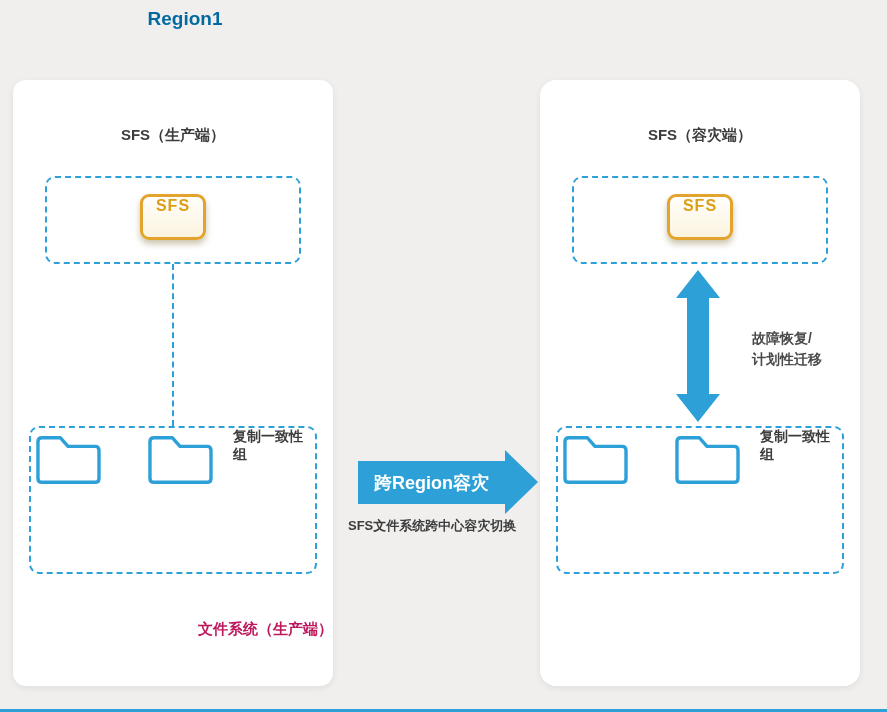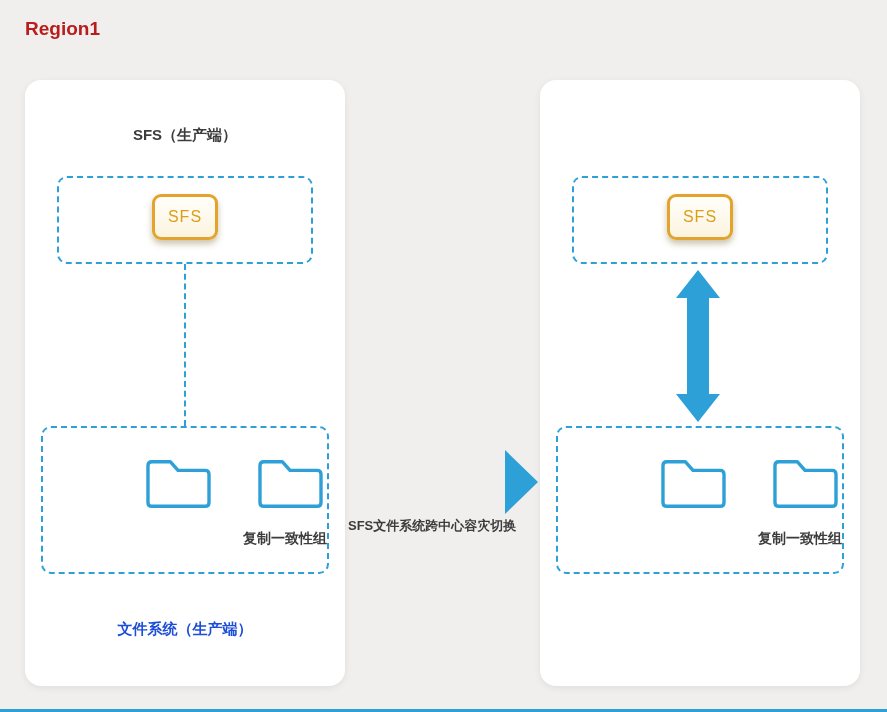--- a/index.html
+++ b/index.html
@@ -7,71 +7,71 @@
   body { font-family: "Liberation Sans", "DejaVu Sans", sans-serif; }
 
   .canvas {
     position: relative;
     width: 887px; height: 712px;
     background: #f1efee;
     overflow: hidden;
   }
 
   .region-title {
-    position: absolute; top: 18px; width: 320px;
-    text-align: left; font-size: 19px; font-weight: bold; color: #b91c1c;
+    position: absolute; top: 8px; width: 320px;
+    text-align: center; font-size: 19px; font-weight: bold; color: #0369a1;
   }
   .region-title.r1 { left: 25px; }
   .region-title.r2 { left: 540px; }
 
   .card {
     position: absolute; top: 80px; width: 320px; height: 606px;
     background: #ffffff; border-radius: 16px;
     box-shadow: 0 2px 7px rgba(0,0,0,0.07);
   }
-  .card.r1 { left: 25px; }
+  .card.r1 { left: 13px; border-radius: 13px; }
   .card.r2 { left: 540px; }
 
   .card-top-label {
     position: absolute; top: 46px; left: 0; right: 0;
     text-align: center; font-size: 15px; font-weight: bold; color: #3c3c3c;
   }
 
   .dashed-box-top {
     position: absolute; left: 32px; top: 96px; width: 256px; height: 88px;
     border: 2px dashed #2da0d8; border-radius: 10px;
   }
 
   .sfs-icon {
     position: absolute; top: 114px; left: 50%; transform: translateX(-50%);
     width: 66px; height: 46px;
     border: 3px solid #e2a42d; border-radius: 9px;
     background: linear-gradient(180deg, #fffefa, #fcf4e0);
     box-shadow: 0 4px 6px rgba(110,85,20,0.35);
-    display: flex; align-items: center; justify-content: center;
-    font-size: 16px; font-weight: normal; color: #dd9e17; letter-spacing: 1px;
+    display: flex; align-items: flex-start; justify-content: center;
+    font-size: 16px; font-weight: bold; color: #dd9e17; letter-spacing: 1px;
   }
 
   .dashed-link {
     position: absolute; left: 159px; top: 184px; height: 162px; width: 0;
     border-left: 2px dashed #2da0d8;
   }
 
   .dashed-box-bottom {
     position: absolute; left: 16px; top: 346px; width: 288px; height: 148px;
     border: 2px dashed #2da0d8; border-radius: 10px;
-    display: flex; flex-direction: column; align-items: flex-end; justify-content: center;
+    display: flex; flex-direction: row; align-items: flex-start; justify-content: center;
     gap: 16px;
   }
   .folders-row { display: flex; gap: 38px; }
   .group-label { font-size: 14px; font-weight: bold; color: #3c3c3c; }
 
   .card-bottom-label {
     position: absolute; top: 540px; left: 0; right: 0;
-    text-align: center; font-size: 15px; font-weight: bold; color: #1d4ed8;
+    text-align: right; font-size: 15px; font-weight: bold; color: #be185d;
   }
 
   .failover-arrow {
     position: absolute; left: 136px; top: 190px; width: 44px; height: 152px;
   }
   .failover-label {
     position: absolute; left: 212px; top: 248px;
     font-size: 14px; font-weight: bold; color: #4a4a4a; line-height: 21px;
     white-space: nowrap;
   }
@@ -123,42 +123,50 @@
           <path d="M7 52 V14 Q7 10 11 10 H30 L38 19 H66 Q70 19 70 23 V52 Q70 56 66 56 H11 Q7 56 7 52 Z" fill="#ffffff" stroke="#2da0d8" stroke-width="3.5" stroke-linejoin="round"></path>
         </svg>
       </div>
       <div class="group-label">复制一致性组</div>
     </div>
 
     <div class="card-bottom-label">文件系统（生产端）</div>
   </div>
 
   <div class="card r2">
+    <div class="card-top-label">SFS（容灾端）</div>
 
     <div class="dashed-box-top"></div>
     <div class="sfs-icon">
       <span>SFS</span>
     </div>
 
     <svg class="failover-arrow" viewBox="0 0 44 152">
       <polygon points="22,0 44,28 33,28 33,124 44,124 22,152 0,124 11,124 11,28 0,28" fill="#2da0d8"></polygon>
     </svg>
+    <div class="failover-label">
+      <div>故障恢复/</div>
+      <div>计划性迁移</div>
+    </div>
 
     <div class="dashed-box-bottom">
       <div class="folders-row">
         <svg width="74" height="62" viewBox="0 0 76 64">
           <path d="M7 52 V14 Q7 10 11 10 H30 L38 19 H66 Q70 19 70 23 V52 Q70 56 66 56 H11 Q7 56 7 52 Z" fill="#ffffff" stroke="#2da0d8" stroke-width="3.5" stroke-linejoin="round"></path>
         </svg>
         <svg width="74" height="62" viewBox="0 0 76 64">
           <path d="M7 52 V14 Q7 10 11 10 H30 L38 19 H66 Q70 19 70 23 V52 Q70 56 66 56 H11 Q7 56 7 52 Z" fill="#ffffff" stroke="#2da0d8" stroke-width="3.5" stroke-linejoin="round"></path>
         </svg>
       </div>
       <div class="group-label">复制一致性组</div>
     </div>
 
   </div>
 
+  <div class="cr-arrow-body">
+    <span>跨Region容灾</span>
+  </div>
   <div class="cr-arrow-head"></div>
   <div class="cr-sublabel">SFS文件系统跨中心容灾切换</div>
 
   <div class="bottom-bar"></div>
 
 </div>
 
 </body></html>

